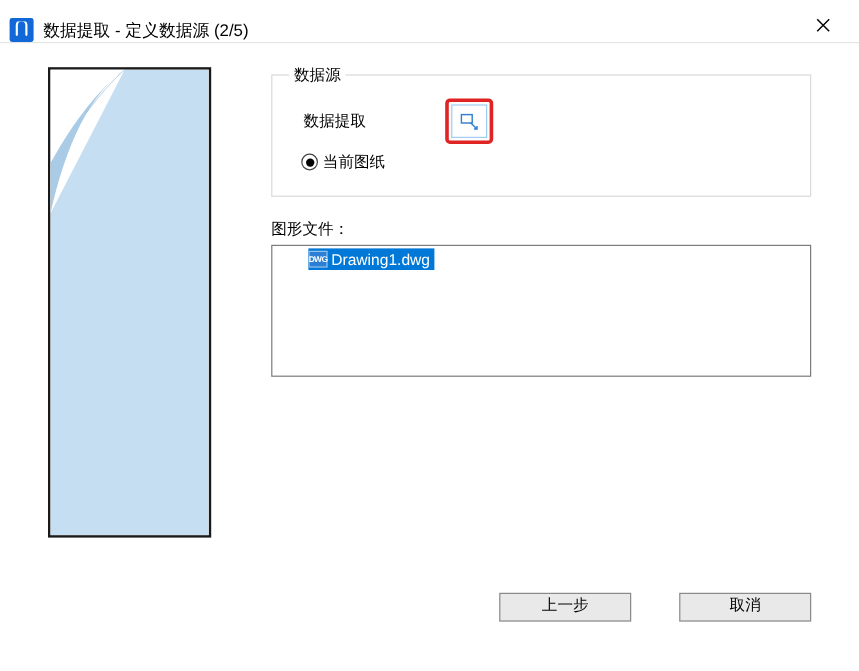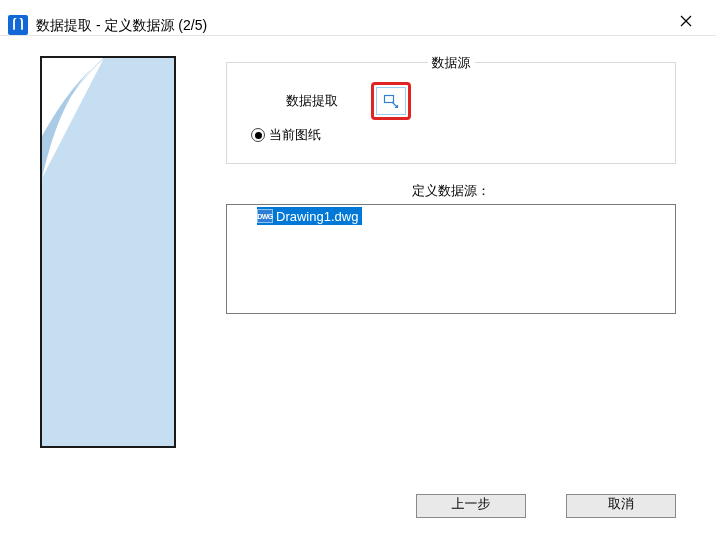--- a/index.html
+++ b/index.html
@@ -41,21 +41,20 @@
       cursor: pointer;
     }
     .close-btn svg { width: 12px; height: 12px; }
 
     
     .content {
       display: flex;
       padding: 20px 40px 10px 40px;
       gap: 50px;
       height: 440px;
-      text-align: center;
     }
     .preview-frame {
       width: 136px;
       height: 392px;
       border: 2px solid #1a1a1a;
       background: #fff;
       flex-shrink: 0;
       position: relative;
       overflow: hidden;
     }
@@ -216,21 +215,21 @@
       </div>
 
       <div class="row-radio">
         <span class="radio-outer">
           <span class="radio-inner"></span>
         </span>
         <span>当前图纸</span>
       </div>
     </div>
 
-    <div class="files-label">定义数据源：</div>
+    <div class="files-label">图形文件：</div>
     <div class="files-list">
       <div class="file-item">
         <span class="file-icon">DWG</span>
         <span>Drawing1.dwg</span>
       </div>
     </div>
 
   </div>
 </div>
 

